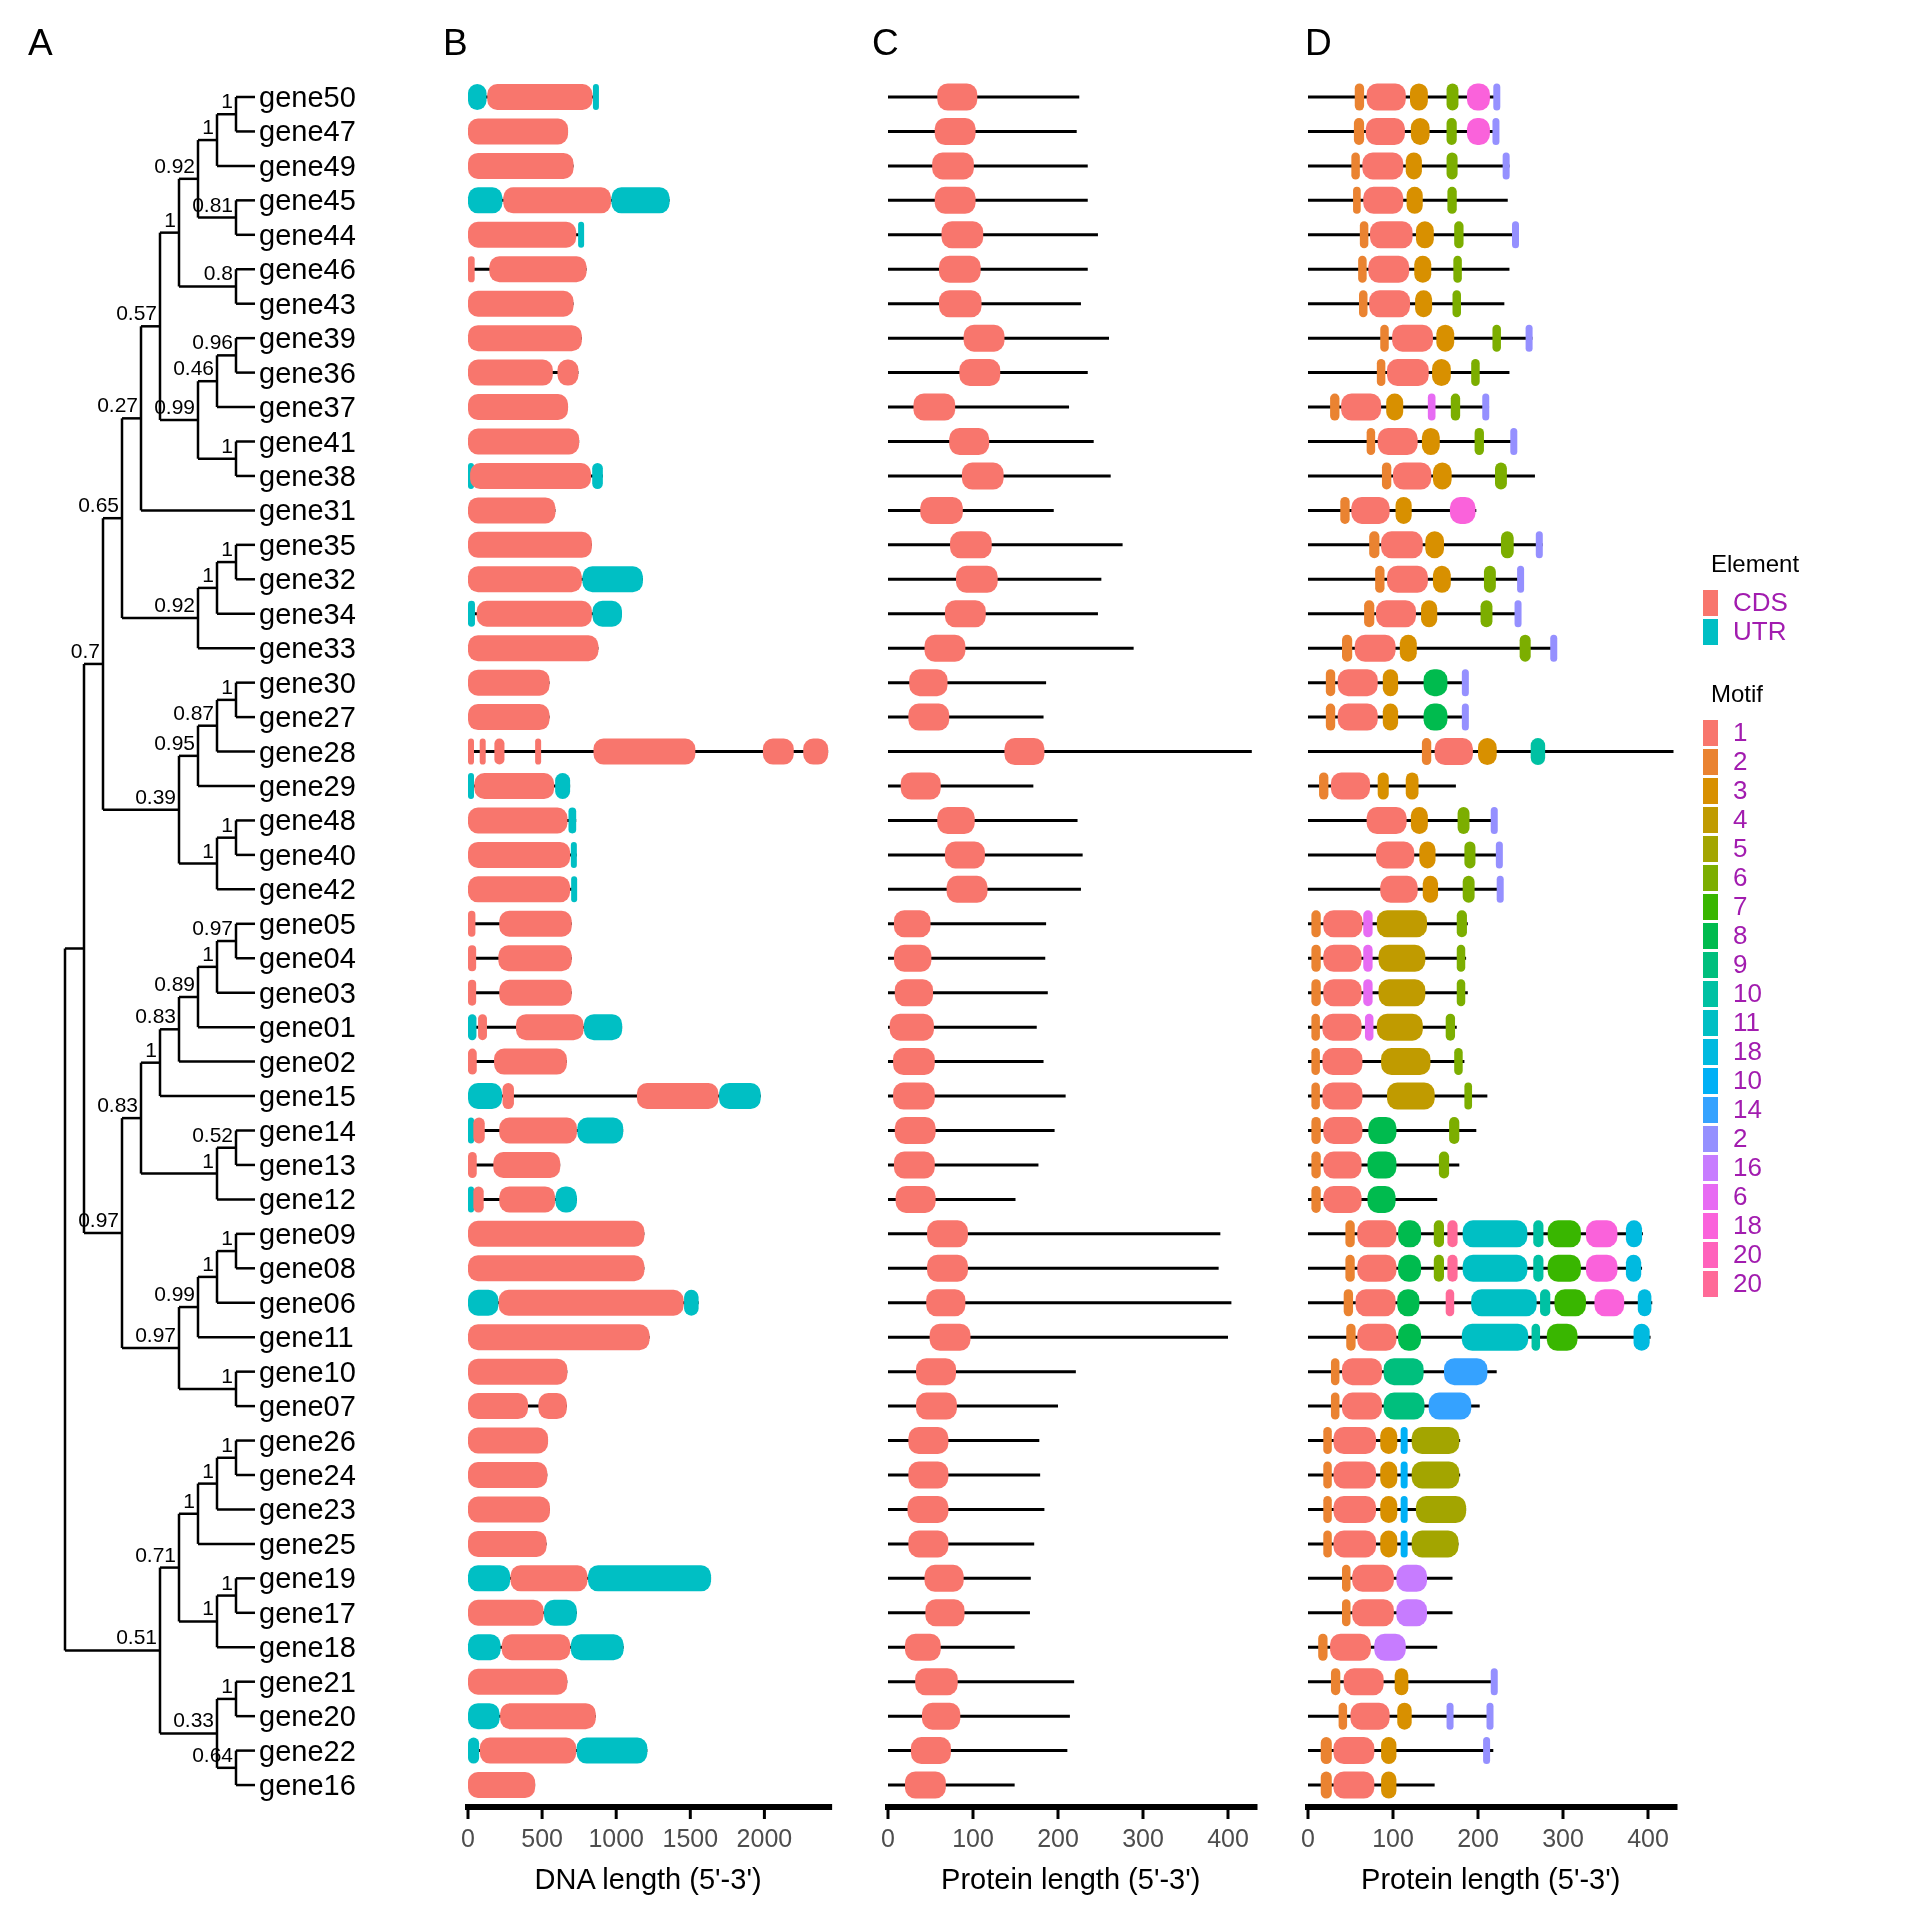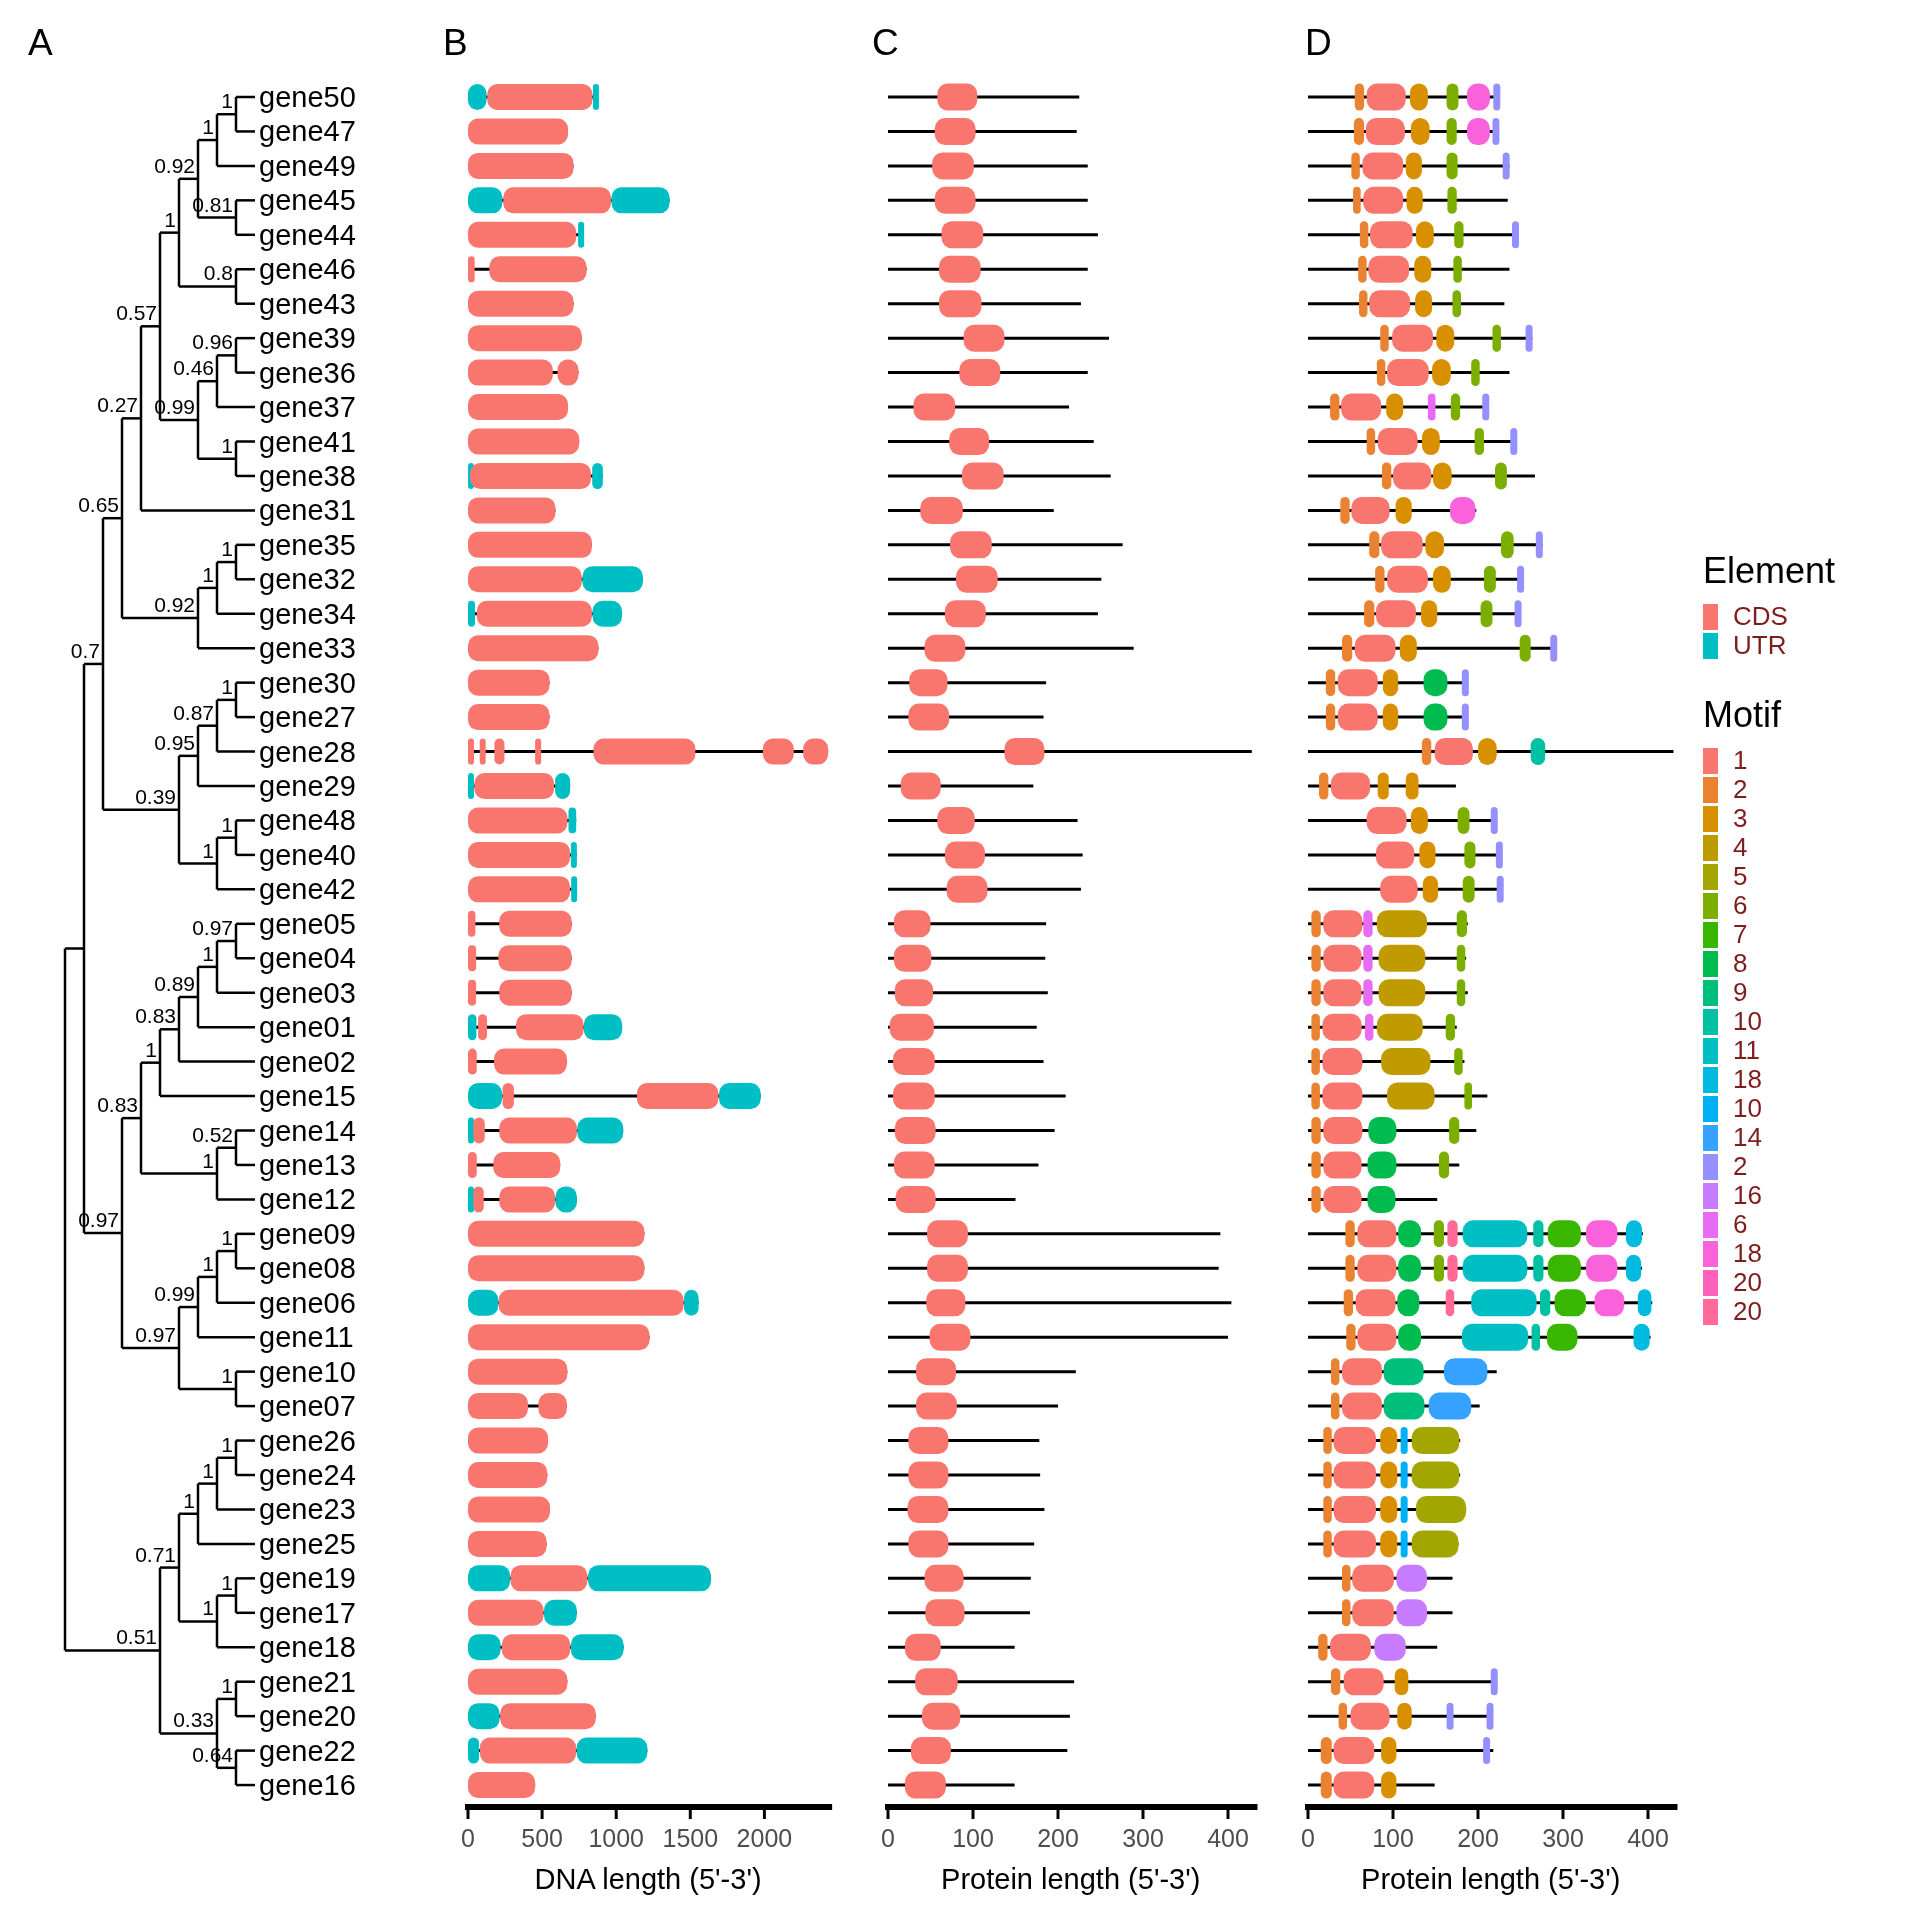--- a/index.html
+++ b/index.html
@@ -1,24 +1,24 @@
 <!DOCTYPE html>
 <html><head>
 <meta charset="utf-8">
 <style>
   html,body{margin:0;padding:0;background:#fff;}
   .stage{position:relative;width:1920px;height:1920px;background:#fff;
          font-family:"Liberation Sans",sans-serif;overflow:hidden;}
   .panel-letter{position:absolute;font-size:37px;color:#000;line-height:1;}
   #legend{position:absolute;left:1703px;top:550px;width:215px;}
-  .lg-title{font-size:36px;color:#000;margin:0 0 10px 0;}
+  .lg-title{font-size:24px;color:#000;margin:0 0 10px 8px;}
   .lg-group{margin-bottom:34px;}
   .lg-item{display:flex;align-items:center;height:29px;}
   .lg-swatch{display:inline-block;width:15px;height:26px;margin-right:15px;flex:0 0 15px;}
-  .lg-label{font-size:26px;color:#7f1d1d;}
+  .lg-label{font-size:26px;color:#a21caf;}
   svg{position:absolute;left:0;top:0;}
   text{font-family:"Liberation Sans",sans-serif;}
 </style>
 </head>
 <body>
 
 <div class="stage">
   <div class="panel-letter" style="left:28px;top:24px">A</div>
   <div class="panel-letter" style="left:443px;top:24px">B</div>
   <div class="panel-letter" style="left:872px;top:24px">C</div>

